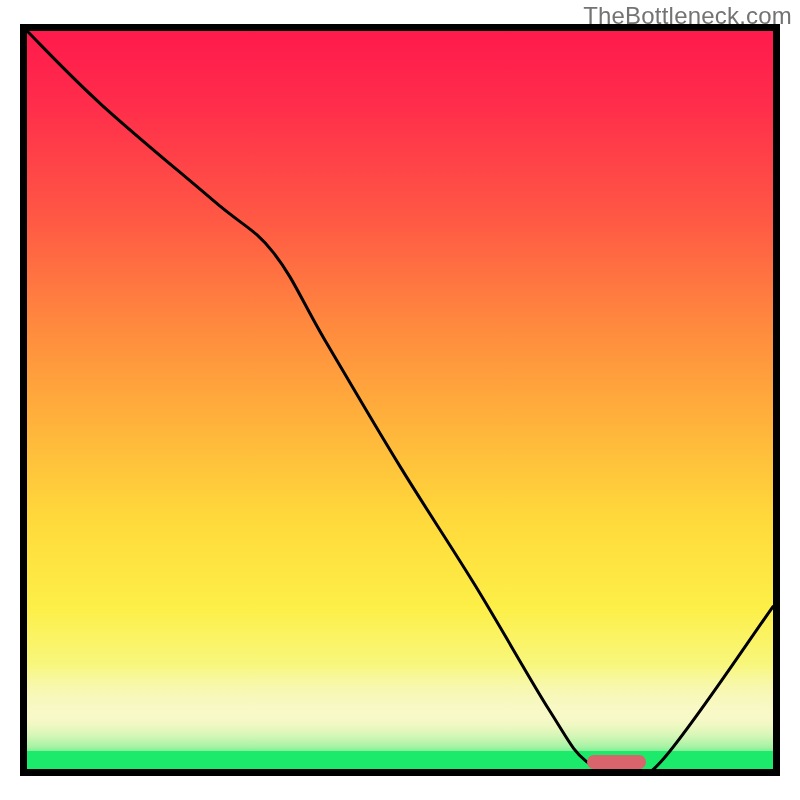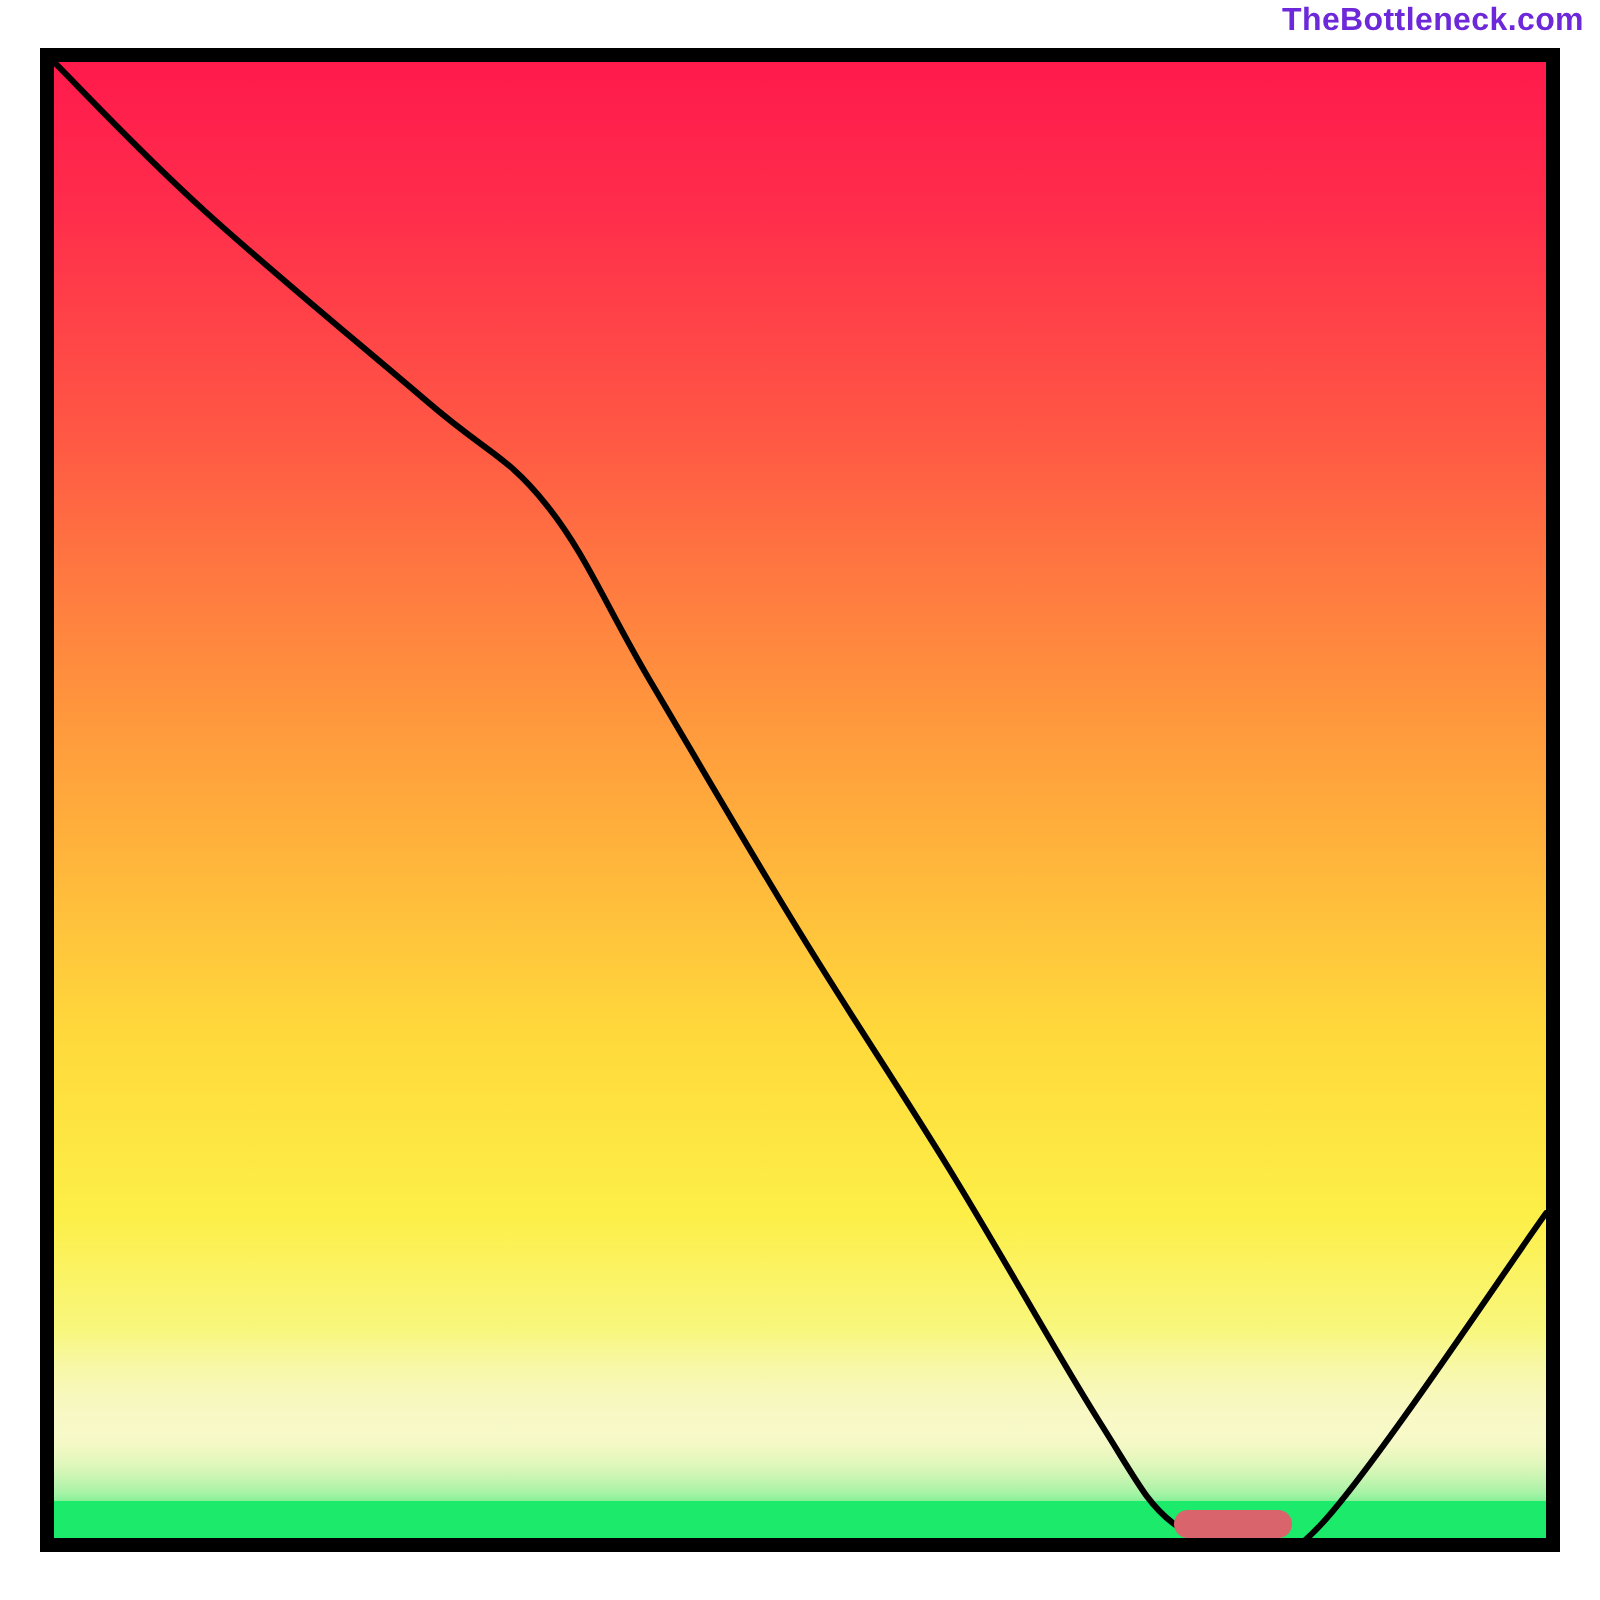--- a/index.html
+++ b/index.html
@@ -13,24 +13,24 @@
   }
   .frame {
     position: relative;
     width: 800px;
     height: 800px;
   }
   .watermark {
     position: absolute;
     top: 2px;
     right: 8px;
-    font-size: 16px;
-    font-weight: 700;
+    font-size: 24px;
+    font-weight: 400;
     letter-spacing: 0.2px;
-    color: #6d28d9;
+    color: #737373;
     z-index: 10;
     user-select: none;
   }
   .plot-outer {
     position: absolute;
     left: 20px;
     top: 24px;
     width: 760px;
     height: 752px;
     border: 7px solid #000;

